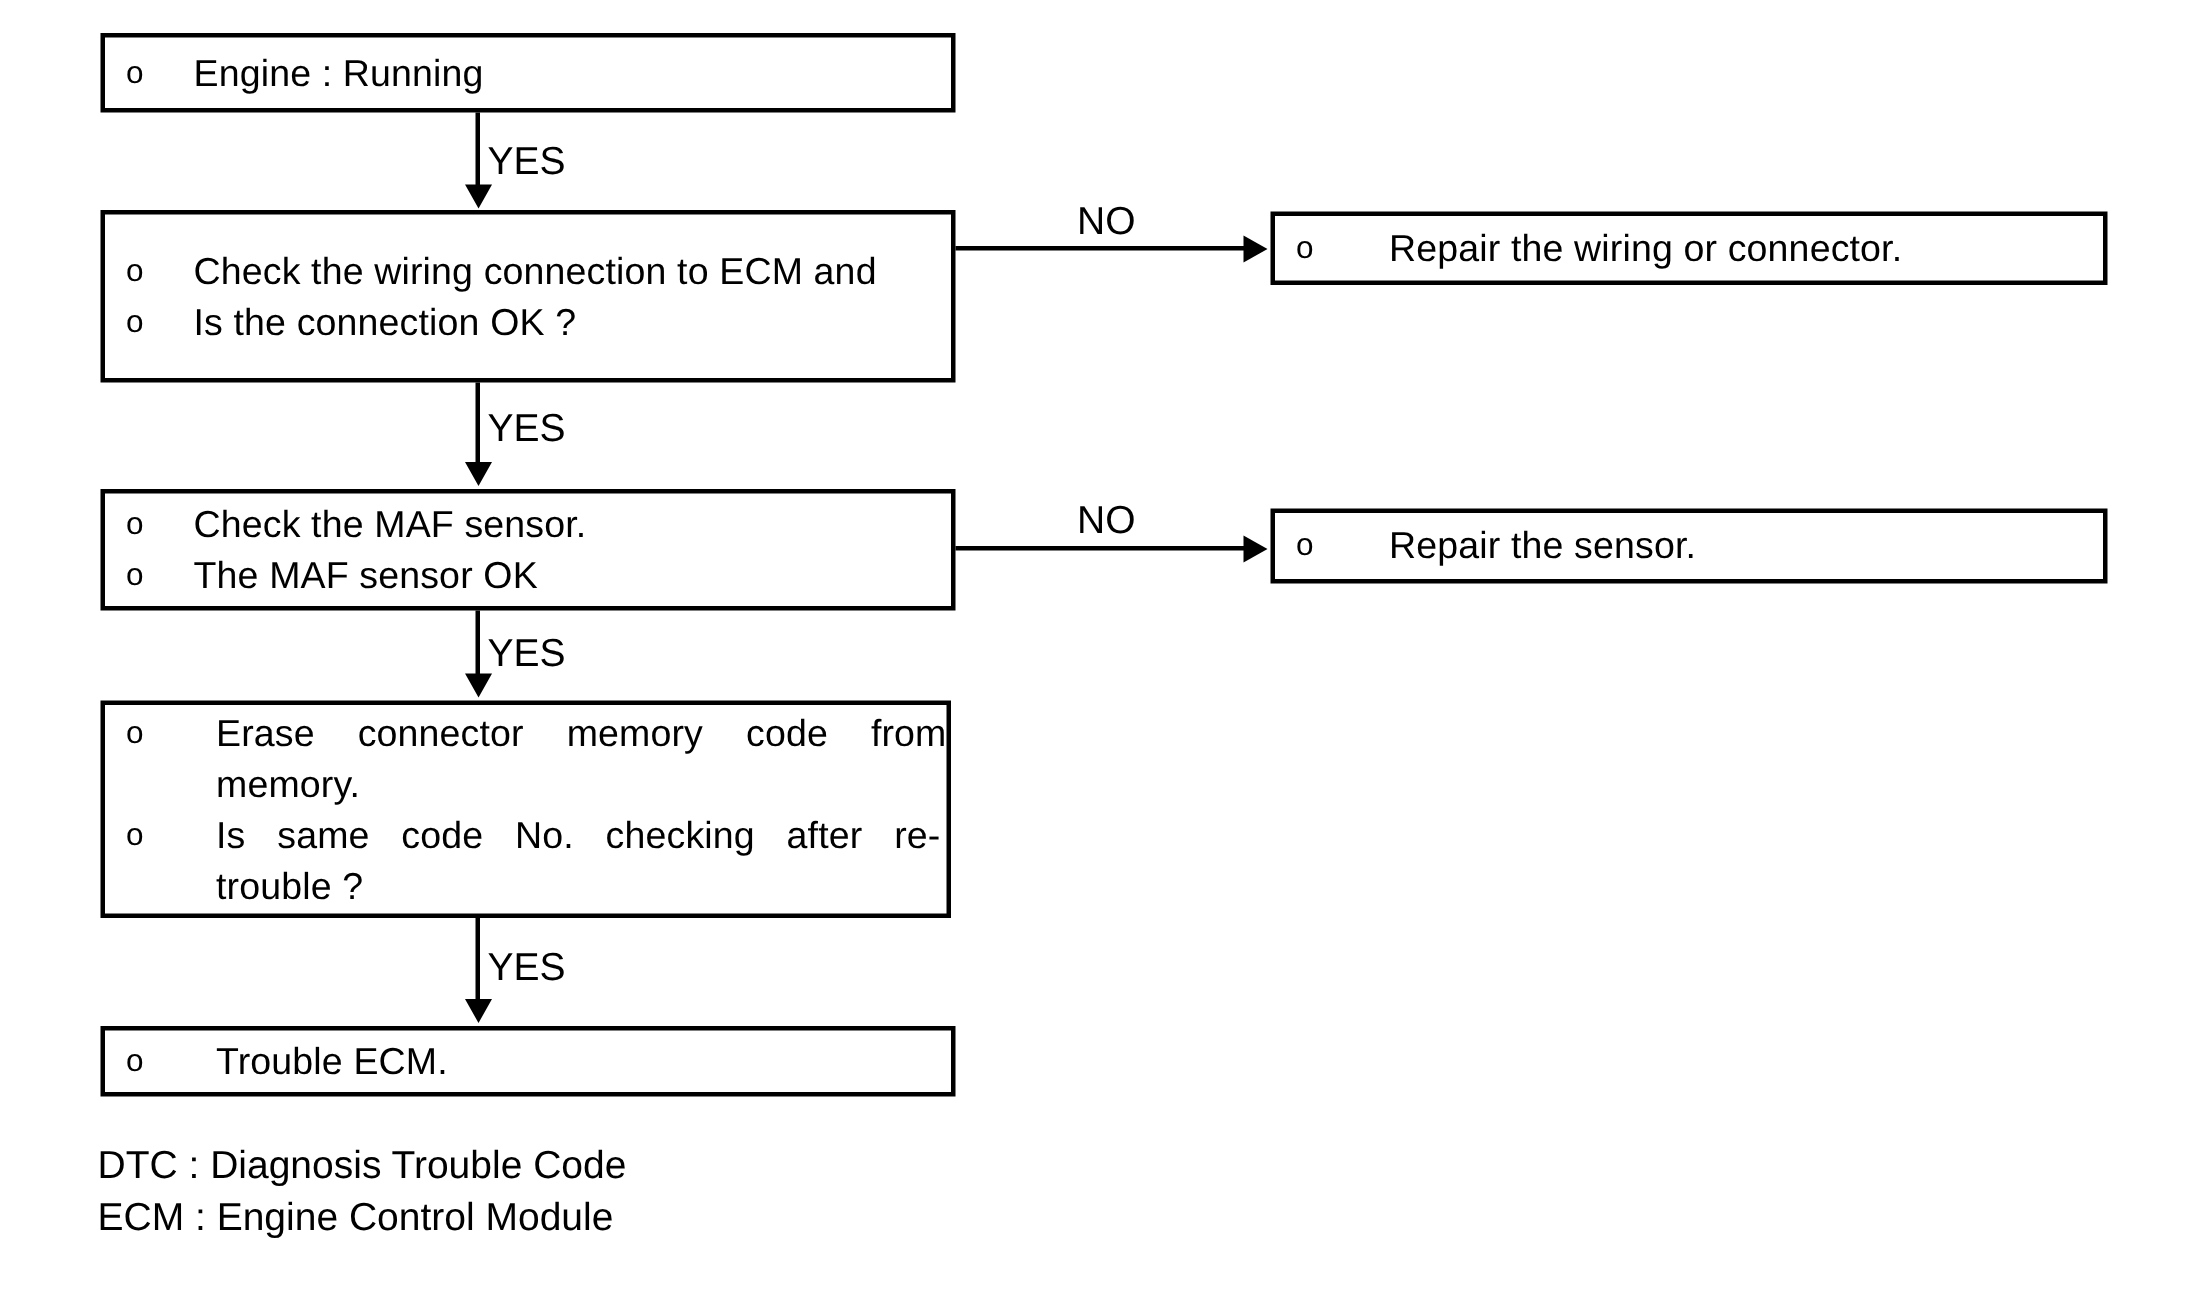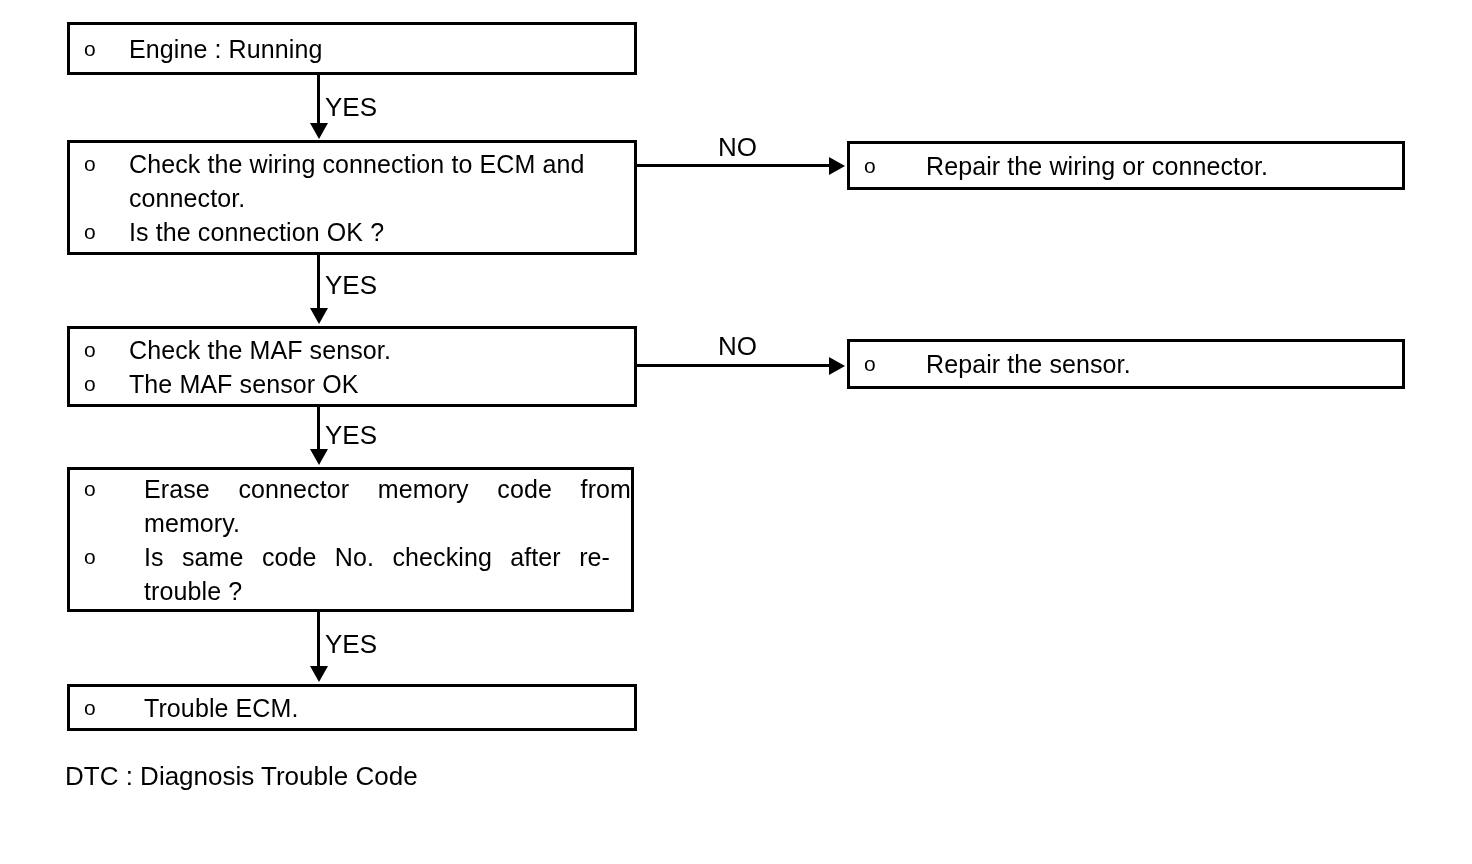--- a/index.html
+++ b/index.html
@@ -121,21 +121,20 @@
   <div class="vline" style="left:317px; top:75px; height:52px;"></div>
   <div class="arrow-down" style="left:310px; top:123px;"></div>
   <div class="edge-label" style="left:325px; top:93px;">YES</div>
 
   <div class="fbox" style="left:67px; top:140px; width:570px; height:115px;">
     <div class="rows">
       <div class="frow">
         <span class="bullet" style="width:45px; padding-left:14px;">o</span>
         <span class="btext">
           <span class="ln">Check the wiring connection to ECM and</span>
-          <span class="ln">connector.</span>
         </span>
       </div>
       <div class="frow">
         <span class="bullet" style="width:45px; padding-left:14px;">o</span>
         <span class="btext">
           <span class="ln">Is the connection OK ?</span>
         </span>
       </div>
     </div>
   </div>
@@ -205,21 +204,21 @@
               <span>connector</span>
               <span>memory</span>
               <span>code</span>
               <span>from</span>
             </span>
           <span class="ln">memory.</span>
         </span>
       </div>
       <div class="frow">
         <span class="bullet" style="width:60px; padding-left:14px;">o</span>
-        <span class="btext" style="padding-right:21px;">
+        <span class="btext" style="padding-right:4px;">
           <span class="ln just">
               <span>Is</span>
               <span>same</span>
               <span>code</span>
               <span>No.</span>
               <span>checking</span>
               <span>after</span>
               <span>re-</span>
             </span>
           <span class="ln">trouble ?</span>
@@ -237,14 +236,15 @@
       <div class="frow">
         <span class="bullet" style="width:60px; padding-left:14px;">o</span>
         <span class="btext">
           <span class="ln">Trouble ECM.</span>
         </span>
       </div>
     </div>
   </div>
 
   <div class="legend-line" style="left:65px; top:761px;">DTC : Diagnosis Trouble Code</div>
+  <div class="legend-line" style="left:65px; top:796px;">ECM : Engine Control Module</div>
 
 </div>
 
 </body></html>

